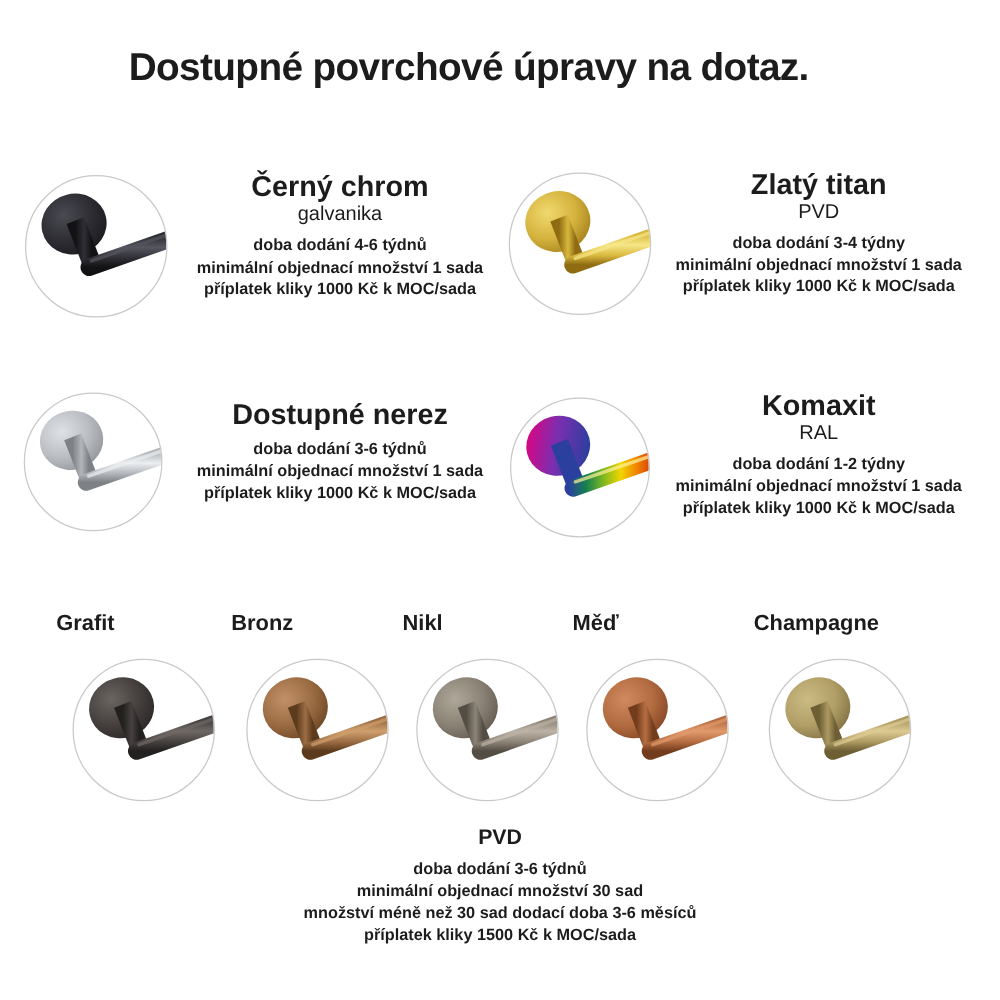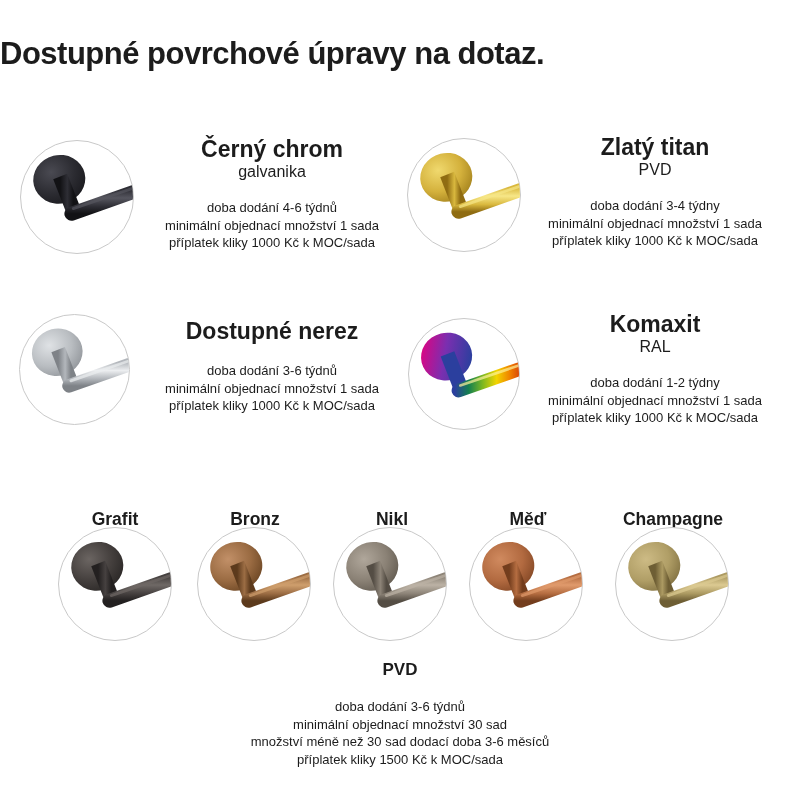--- a/index.html
+++ b/index.html
@@ -1,28 +1,28 @@
 <!DOCTYPE html>
 <html><head>
 <meta charset="utf-8">
 <style>
   html,body{margin:0;padding:0;background:#ffffff;}
   .canvas{position:relative;width:800px;height:800px;background:#ffffff;overflow:hidden;
           font-family:"Liberation Sans",sans-serif;color:#1c1c1c;}
-  .title{position:absolute;top:36px;left:0;width:750px;margin:0;
+  .title{position:absolute;top:36px;left:0;width:750px;margin:0;text-align:center;
          font-size:31px;font-weight:700;letter-spacing:-0.5px;}
   .circle{position:absolute;border-radius:50%;border:1px solid #c9c9c9;overflow:hidden;
           background:#ffffff;box-sizing:border-box;}
   .circle svg{display:block;width:100%;height:100%;}
   .info{position:absolute;text-align:center;}
   .info h2{margin:0;font-size:23px;line-height:26px;font-weight:700;}
   .sub{font-size:16px;line-height:19px;font-weight:400;}
   .sub:empty{display:none;}
-  .details{margin-top:18px;font-size:13px;line-height:17.5px;font-weight:400;white-space:nowrap;}
-  .small-label{position:absolute;top:509px;width:140px;text-align:center;
+  .details{margin-top:6px;font-size:13px;line-height:17.5px;font-weight:700;white-space:nowrap;}
+  .small-label{position:absolute;top:488px;width:140px;
                font-size:17.5px;line-height:20px;font-weight:700;}
   .footer{position:absolute;top:659px;left:0;width:800px;text-align:center;}
   .footer .ft{margin:0;font-size:17px;line-height:21px;font-weight:700;}
 </style>
 </head>
 <body>
 
 <div class="canvas">
 
   <h1 class="title">Dostupné povrchové úpravy na dotaz.</h1>

